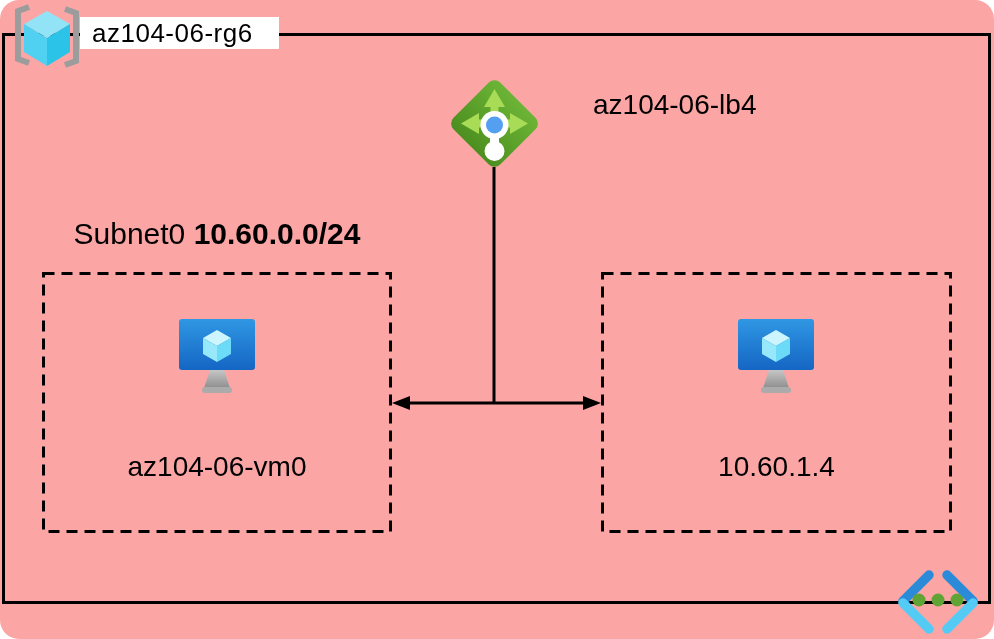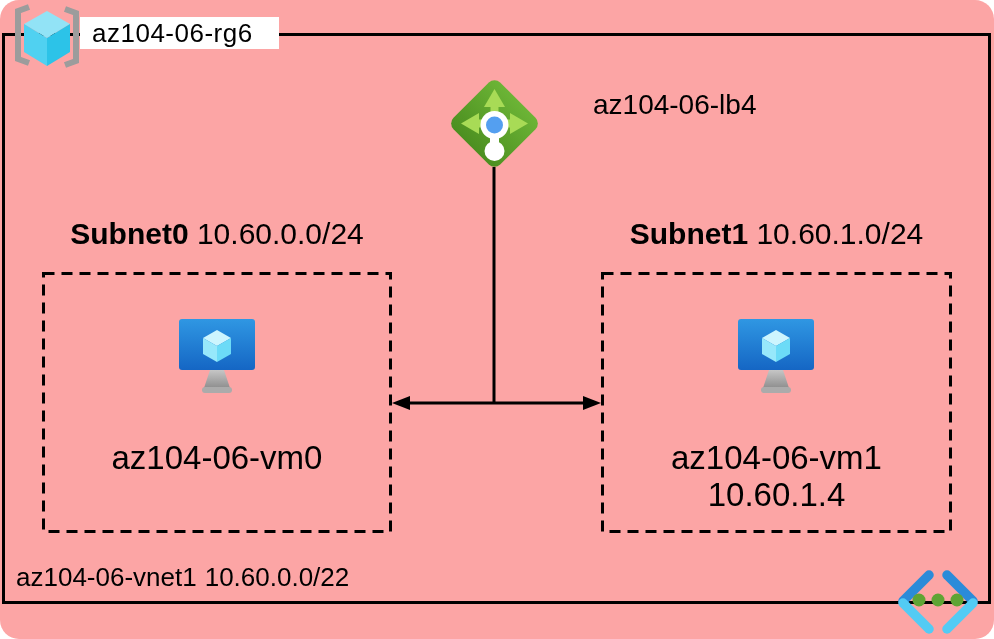--- a/index.html
+++ b/index.html
@@ -13,25 +13,25 @@
   svg { display:block; }
 
   
   .rg-label {
     left:80px; top:17px; height:32px; line-height:32px;
     font-size:26px; letter-spacing:0.5px;
     background:#ffffff; padding:0 26px 0 12px; white-space:nowrap;
   }
   .lb-label { left:557px; top:86px; font-size:28px; line-height:37px; white-space:nowrap;margin-left:36px; }
   .subnet-label { top:217px; font-size:30px; text-align:center; white-space:nowrap; }
-  .subnet-label .sn-name { font-weight:700; }
-  .subnet-label .sn-cidr { font-weight:400; }
+  .subnet-label .sn-name { font-weight:400; }
+  .subnet-label .sn-cidr { font-weight:700; }
   .s0 { left:42px; width:350px; }
   .s1 { left:601px; width:351px; }
-  .vm-label { top:439px; font-size:33px; line-height:37px; text-align:center; white-space:nowrap; }
+  .vm-label { top:448px; font-size:28px; line-height:37px; text-align:center; white-space:nowrap; }
   .vnet-label { left:16px; top:560px; font-size:26px; line-height:34px; white-space:nowrap; }
   .vnet-label .vn-cidr { margin-left:8px; }
 
   
   .rg-icon   { left:4px;   top:1px;   }
   .lb-icon   { left:446px; top:75px;  }
   .vm0-icon  { left:177px; top:316px; }
   .vm1-icon  { left:736px; top:316px; }
   .vnet-icon { left:896px; top:566px; }
 </style>
@@ -70,36 +70,28 @@
   <div class="abs rg-label">az104-06-rg6</div>
 
   <div class="abs lb-label">
     <div>az104-06-lb4</div>
   </div>
 
   <div class="abs subnet-label s0">
     <span class="sn-name">Subnet0</span>
     <span class="sn-cidr">10.60.0.0/24</span>
   </div>
-  <div class="abs subnet-label s1">
-    <span class="sn-name">Subnet1</span>
-    <span class="sn-cidr">10.60.1.0/24</span>
-  </div>
 
   <div class="abs vm-label s0">
     <div>az104-06-vm0</div>
   </div>
   <div class="abs vm-label s1">
-    <div>az104-06-vm1</div>
     <div>10.60.1.4</div>
   </div>
 
-  <div class="abs vnet-label">
-    <span>az104-06-vnet1</span><span class="vn-cidr">10.60.0.0/22</span>
-  </div>
 
   <svg class="abs rg-icon" width="84" height="70" viewBox="0 0 84 70">
     <path d="M 25,6 L 14,10 L 14,58 L 25,62" fill="none" stroke="#9C9C9C" stroke-width="6"></path>
     <path d="M 61,8 L 72,12 L 72,60 L 61,64" fill="none" stroke="#9C9C9C" stroke-width="6"></path>
     <polygon points="43,10 66,23 43,37 20,23" fill="#92E3F6"></polygon>
     <polygon points="20,23 43,37 43,65 20,51" fill="#50D1F1"></polygon>
     <polygon points="66,23 43,37 43,65 66,51" fill="#2CC3E8"></polygon>
   </svg>
 
   <svg class="abs lb-icon" width="97" height="97" viewBox="0 0 97 97">

